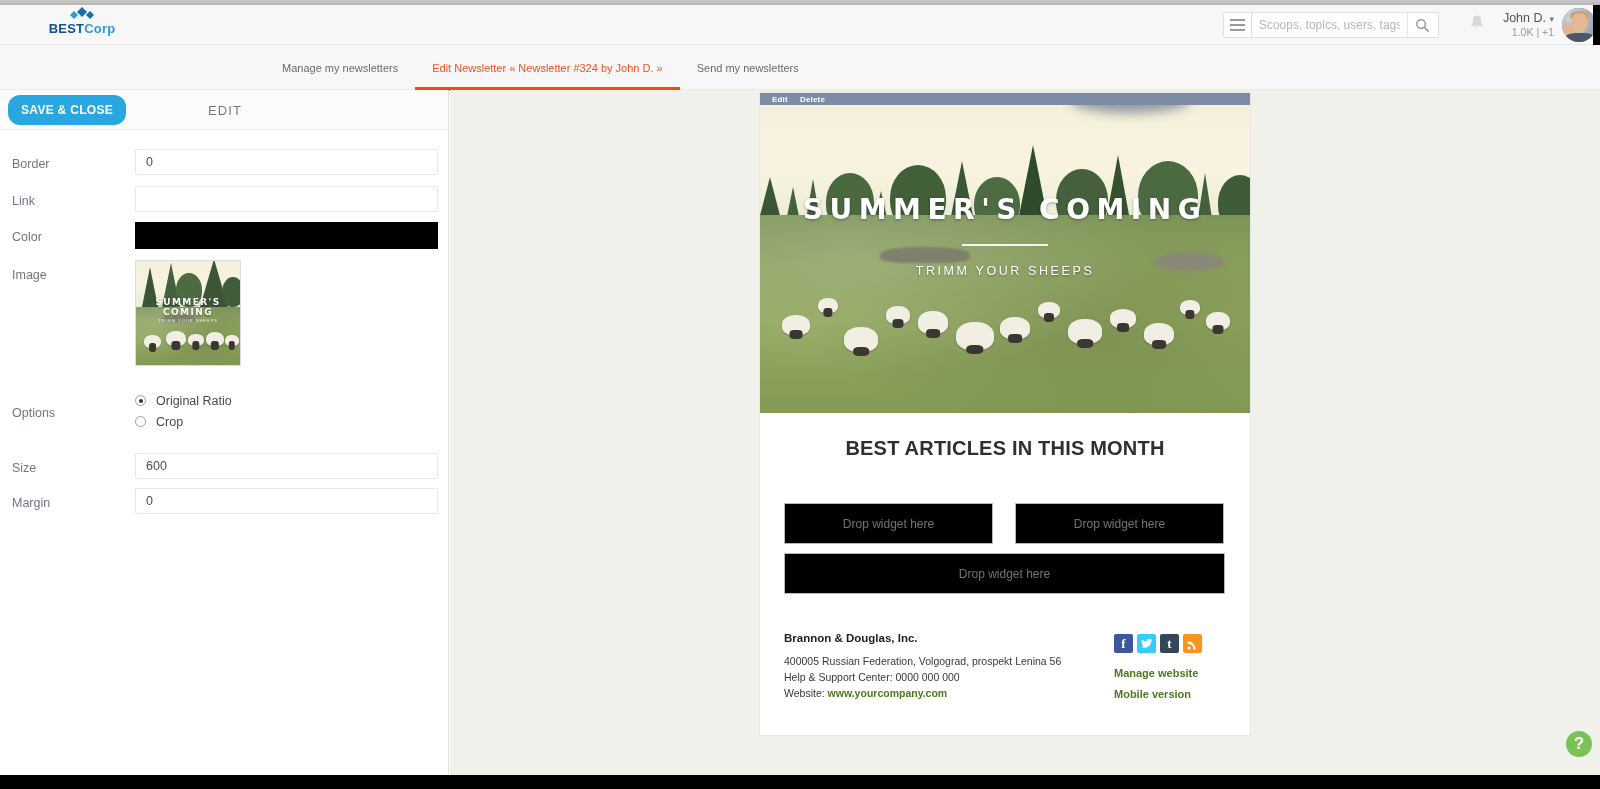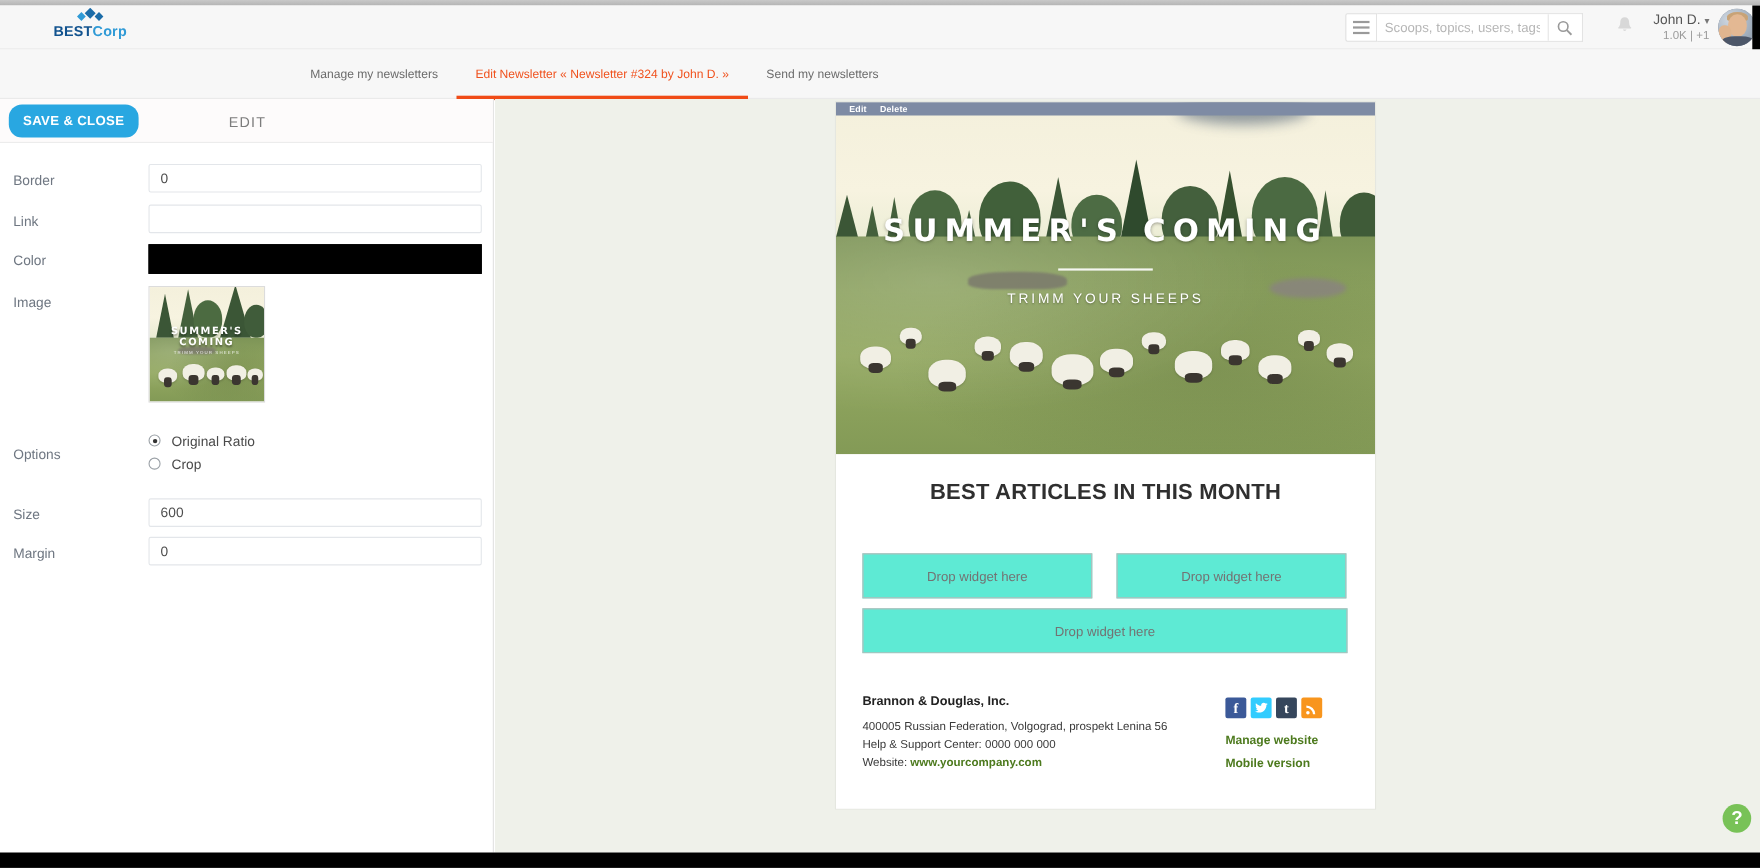--- a/index.html
+++ b/index.html
@@ -275,21 +275,21 @@
     bottom: -4px; width: 46%; height: 9px; background: #3b3630; border-radius: 35%;
   }
 
   
   .nl-body { padding: 0 24px; background: #fff; }
   .nl-h2 {
     text-align: center; font-size: 20px; font-weight: bold; color: #2f2f2f;
     padding: 24px 0 43px; letter-spacing: .2px;
   }
   .dz {
-    background: #5eead4; border: 1px solid #b9b9b9;
+    background: #000000; border: 1px solid #b9b9b9;
     display:flex; align-items:center; justify-content:center;
     font-size: 12px; color: #737373; cursor: pointer;
   }
   .dz-row { display: flex; gap: 22px; }
   .dz-half { width: 209px; height: 41px; }
   .dz-full { width: 441px; height: 41px; margin-top: 9px; }
 
   .nl-footer { padding: 38px 24px 30px; display:flex; background: #fff; }
   .nl-foot-left { flex: 1; }
   .fcomp { font-size: 11.5px; font-weight: bold; color: #222; margin-bottom: 9px; }

